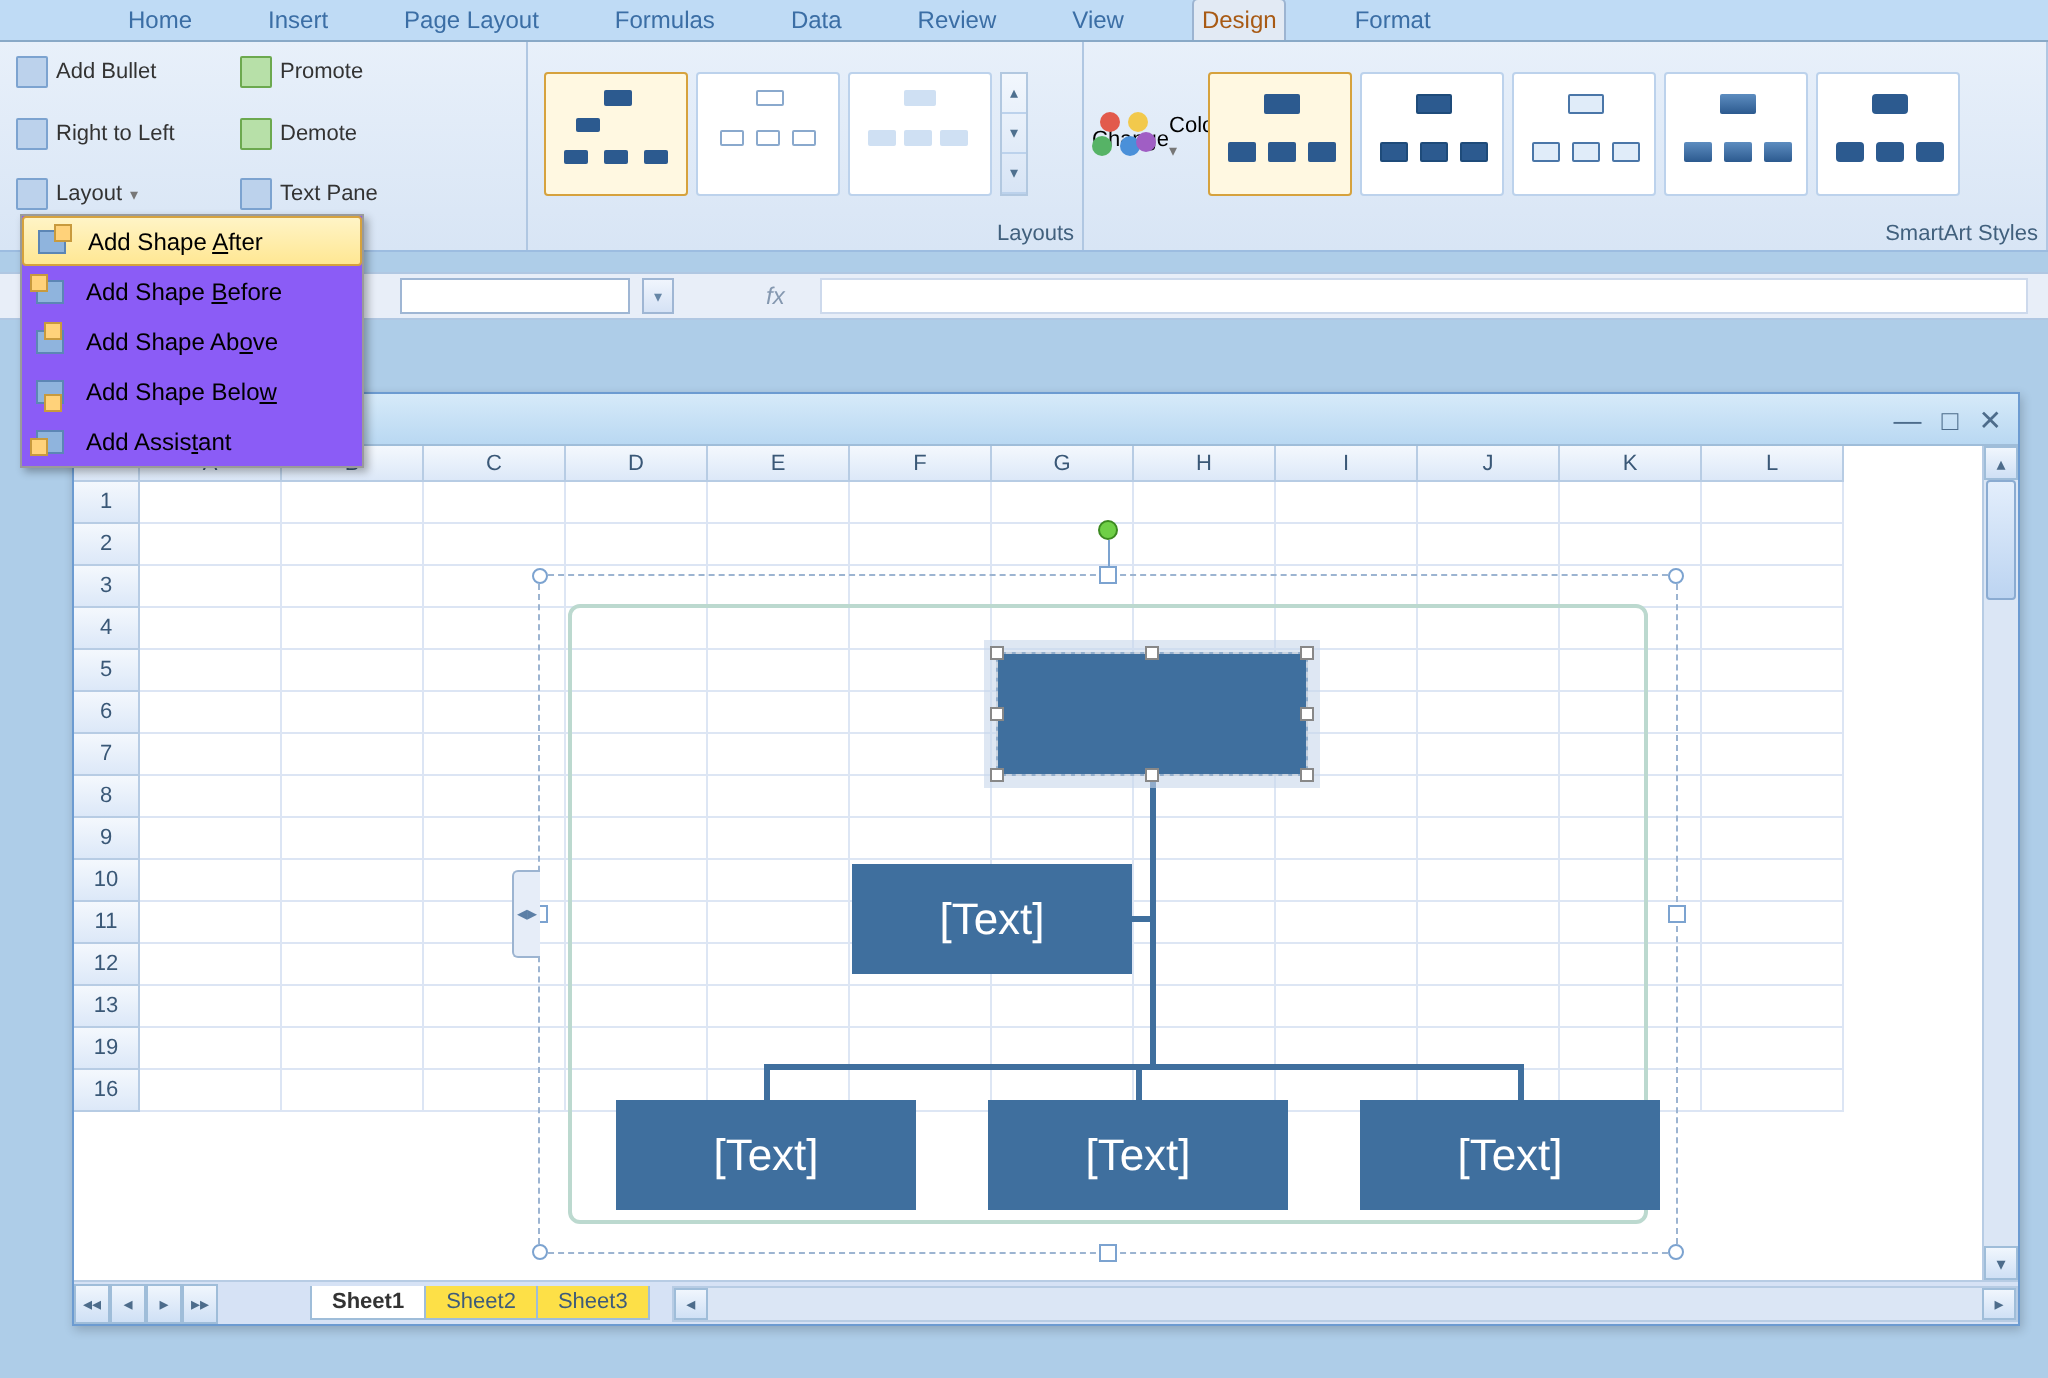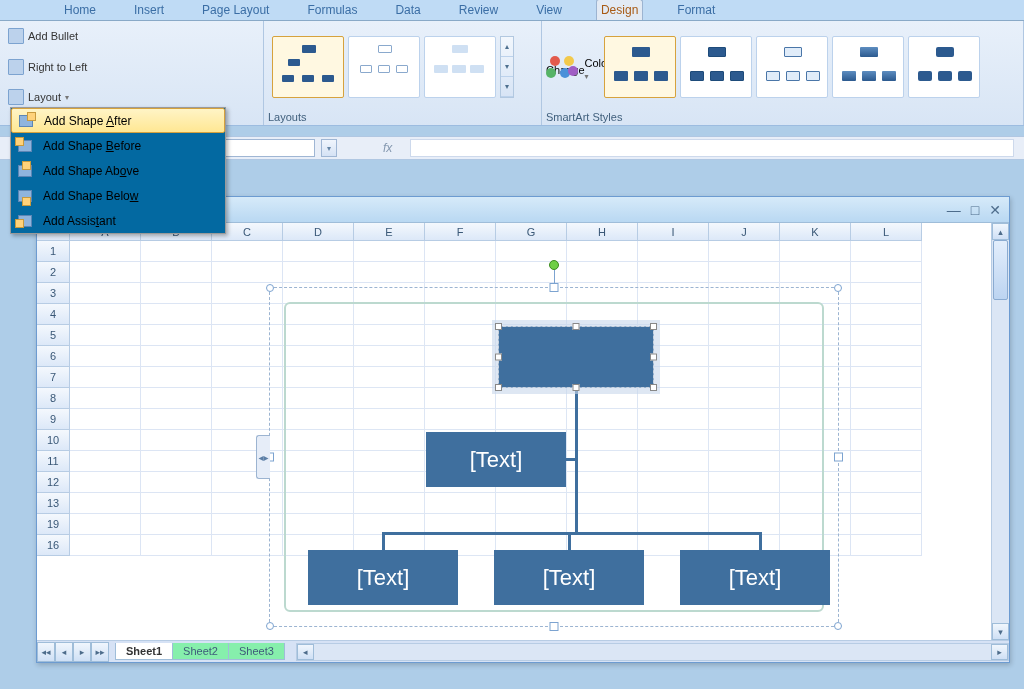--- a/index.html
+++ b/index.html
@@ -7,21 +7,21 @@
 
 
 .menu-tabs { background: #bfdbf5; height: 21px; display: flex; align-items: flex-end; padding-left: 60px; gap: 30px; border-bottom: 1px solid #89a9c7; }
 .menu-tab { color: #3b6ea5; font-size: 12px; padding: 3px 4px 3px; cursor: pointer; margin-top: 44px; }
 .menu-tab.active { background: #e2eaf4; border: 1px solid #9cb4d1; border-bottom: none; border-radius: 3px 3px 0 0; color: #a85a14; }
 
 
 .ribbon { background: linear-gradient(#e8f0fa,#d8e5f5); height: 105px; display: flex; border-bottom: 1px solid #9cbce0; }
 .ribbon-group { border-right: 1px solid #b0c7e2; display: flex; flex-direction: column; padding: 2px 4px 1px; }
 .ribbon-group-body { flex: 1; display: flex; }
-.ribbon-group-label { text-align: left; font-size: 11px; color: #41607d; padding: 1px 0; }
+.ribbon-group-label { text-align: right; font-size: 11px; color: #41607d; padding: 1px 0; }
 
 
 .addshape-big { width: 46px; display: flex; flex-direction: column; align-items: center; justify-content: flex-start; background: linear-gradient(#fff7d7,#ffe79a); border: 1px solid #d6a23d; border-radius: 3px; padding: 3px 2px; margin-right: 4px; }
 .addshape-icon { width: 26px; height: 22px; background: linear-gradient(#cfe1f7,#9fc0e8); border: 1px solid #7ca3d0; border-radius: 2px; margin-bottom: 5px; }
 .addshape-big span { font-size: 11px; line-height: 1.05; text-align: center; color: #333; }
 .addshape-big .drop { font-size: 8px; color: #555; }
 
 
 .smallcol { display: flex; flex-direction: column; justify-content: space-between; padding: 2px 0; }
 .smallbtn { display: flex; align-items: center; height: 22px; padding: 2px 4px; border-radius: 2px; color: #333; gap: 4px; font-size: 11px; }
@@ -40,21 +40,21 @@
 .changecolors { width: 54px; display: flex; flex-direction: row; align-items: center; justify-content: flex-start; padding-top: 4px; }
 .cc-icon { width:32px; height:26px; position:relative; }
 .cc-icon span { position:absolute; width:10px; height:10px; border-radius:50%; }
 
 
 .styles-body { display:flex; gap:4px; align-items:center; padding:4px; }
 .style-thumb { width:72px; height:62px; background:#fff; border:1px solid #bcd2ec; border-radius:2px; display:flex; align-items:center; justify-content:center; }
 .style-thumb.sel { border:1px solid #d6a23d; background:#fff8e1; }
 
 
-.dropdown { position: absolute; left: 10px; top: 107px; width: 216px; background: #0369a1; border: 1px solid #9a9a9a; box-shadow: 2px 2px 4px rgba(0,0,0,.3); z-index: 50; }
+.dropdown { position: absolute; left: 10px; top: 107px; width: 172px; background: #8b5cf6; border: 1px solid #9a9a9a; box-shadow: 2px 2px 4px rgba(0,0,0,.3); z-index: 50; }
 .dropdown-item { display:flex; align-items:center; height:25px; padding: 0 8px 0 4px; gap: 8px; font-size: 12px; }
 .dropdown-item.hover { background: linear-gradient(#fff4c6,#ffe793); border:1px solid #d6a23d; border-radius:2px; }
 .dropdown-item .dic { width:20px; height:18px; display:flex; align-items:center; justify-content:center; }
 .dicon { width:14px; height:12px; background:#8fb4dd; border:1px solid #5c86b5; position:relative; }
 .dicon::after { content:""; position:absolute; width:7px; height:7px; background:#ffd27a; border:1px solid #c89a3d; top:-4px; }
 .dropdown-item u { text-decoration: underline; }
 
 
 .formulabar { margin-top:10px; height:24px; background:#e8eef8; border-top:1px solid #b0c7e2; border-bottom:1px solid #b0c7e2; display:flex; align-items:center; gap:6px; padding-left:200px; }
 .namebox { width:115px; height:18px; background:#fff; border:1px solid #9fb6d4; }
@@ -77,22 +77,22 @@
 
 
 .vscroll { position:absolute; top:26px; right:0; width:18px; bottom:22px; background:#dbe6f5; border-left:1px solid #b7cce4; }
 .vscroll .btn { height:17px; background:linear-gradient(#f0f6fd,#cfe0f5); border:1px solid #9fbdd9; margin:0; display:flex; align-items:center; justify-content:center; font-size:9px; color:#4d6c8b;}
 .vscroll .thumb { position:absolute; top:17px; left:1px; right:1px; height:60px; background:linear-gradient(#e3eefc,#bcd4f1); border:1px solid #8aabd1; border-radius:2px; }
 
 
 .sheettabs { position:absolute; left:0; right:0; bottom:0; height:22px; background:#d6e2f5; display:flex; align-items:center; border-top:1px solid #b7cce4; }
 .sheet-nav { display:flex; height:20px; margin-right:6px; }
 .sheet-nav div { width:18px; border:1px solid #9fbdd9; background:linear-gradient(#f0f6fd,#cfe0f5); display:flex; align-items:center; justify-content:center; font-size:9px; color:#4d6c8b; }
-.sheet-tab { padding:2px 10px; background:#86efac; border:1px solid #9fbdd9; border-top:none; font-size:11px; color:#3e5b7a; margin-right:-1px;}
-.sheet-tab.active { background:#fff; font-weight:bold; color:#333;}
+.sheet-tab { padding:2px 10px; background:#fde047; border:1px solid #9fbdd9; border-top:none; font-size:11px; color:#3e5b7a; margin-right:-1px;}
+.sheet-tab.active { background:#fff; font-weight:bold; color:#333;margin-left:40px;}
 .sheet-hscroll { flex:1; margin-left:12px; height:18px; background:#dbe6f5; border:1px solid #b7cce4; display:flex; justify-content:space-between; align-items:center;}
 .sheet-hscroll .btn{ width:17px; height:16px; background:linear-gradient(#f0f6fd,#cfe0f5); border:1px solid #9fbdd9; display:flex; align-items:center; justify-content:center; font-size:9px; color:#4d6c8b;}
 
 
 .smartart { position:absolute; left:232px; top:64px; width:570px; height:340px; border:1px dashed #9cb4d1; background:rgba(255,255,255,.05); }
 .sa-corner { width:8px; height:8px; background:#fff; border:1px solid #7ca3d0; border-radius:50%; position:absolute; }
 .sa-mid { width:9px; height:9px; background:#fff; border:1px solid #7ca3d0; position:absolute; }
 .green-rot { width:10px; height:10px; background:#6fcf46; border:1px solid #3c8a20; border-radius:50%; position:absolute; left:50%; top:-28px; transform:translateX(-50%);}
 .green-stem { width:1px; height:18px; background:#7ca3d0; position:absolute; left:50%; top:-18px;}
 .sa-inner { position:absolute; inset:14px; border:2px solid #bcd9cf; border-radius:6px; }
@@ -132,20 +132,34 @@
             <span>Add Bullet</span>
           </div>
         <div class="smallbtn">
             <div class="ic"></div>
             <span>Right to Left</span>
           </div>
         <div class="smallbtn">
             <div class="ic"></div>
             <span>Layout</span> 
             <span style="font-size:8px;color:#777;">▾</span>
+          </div>
+      </div>
+      <div class="smallcol" style="width:92px;">
+        <div class="smallbtn">
+            <div class="ic" style="background:#b7e0a8;border-color:#6ca94f"></div>
+            <span>Promote</span>
+          </div>
+        <div class="smallbtn">
+            <div class="ic" style="background:#b7e0a8;border-color:#6ca94f"></div>
+            <span>Demote</span>
+          </div>
+        <div class="smallbtn">
+            <div class="ic"></div>
+            <span>Text Pane</span>
           </div>
       </div>
     </div>
     <div class="ribbon-group-label">&nbsp;</div>
   </div>
 
   <div class="ribbon-group" style="width:278px;">
     <div class="ribbon-group-body layouts-body">
       <div class="layout-thumb sel">
           <div class="mini-org">

